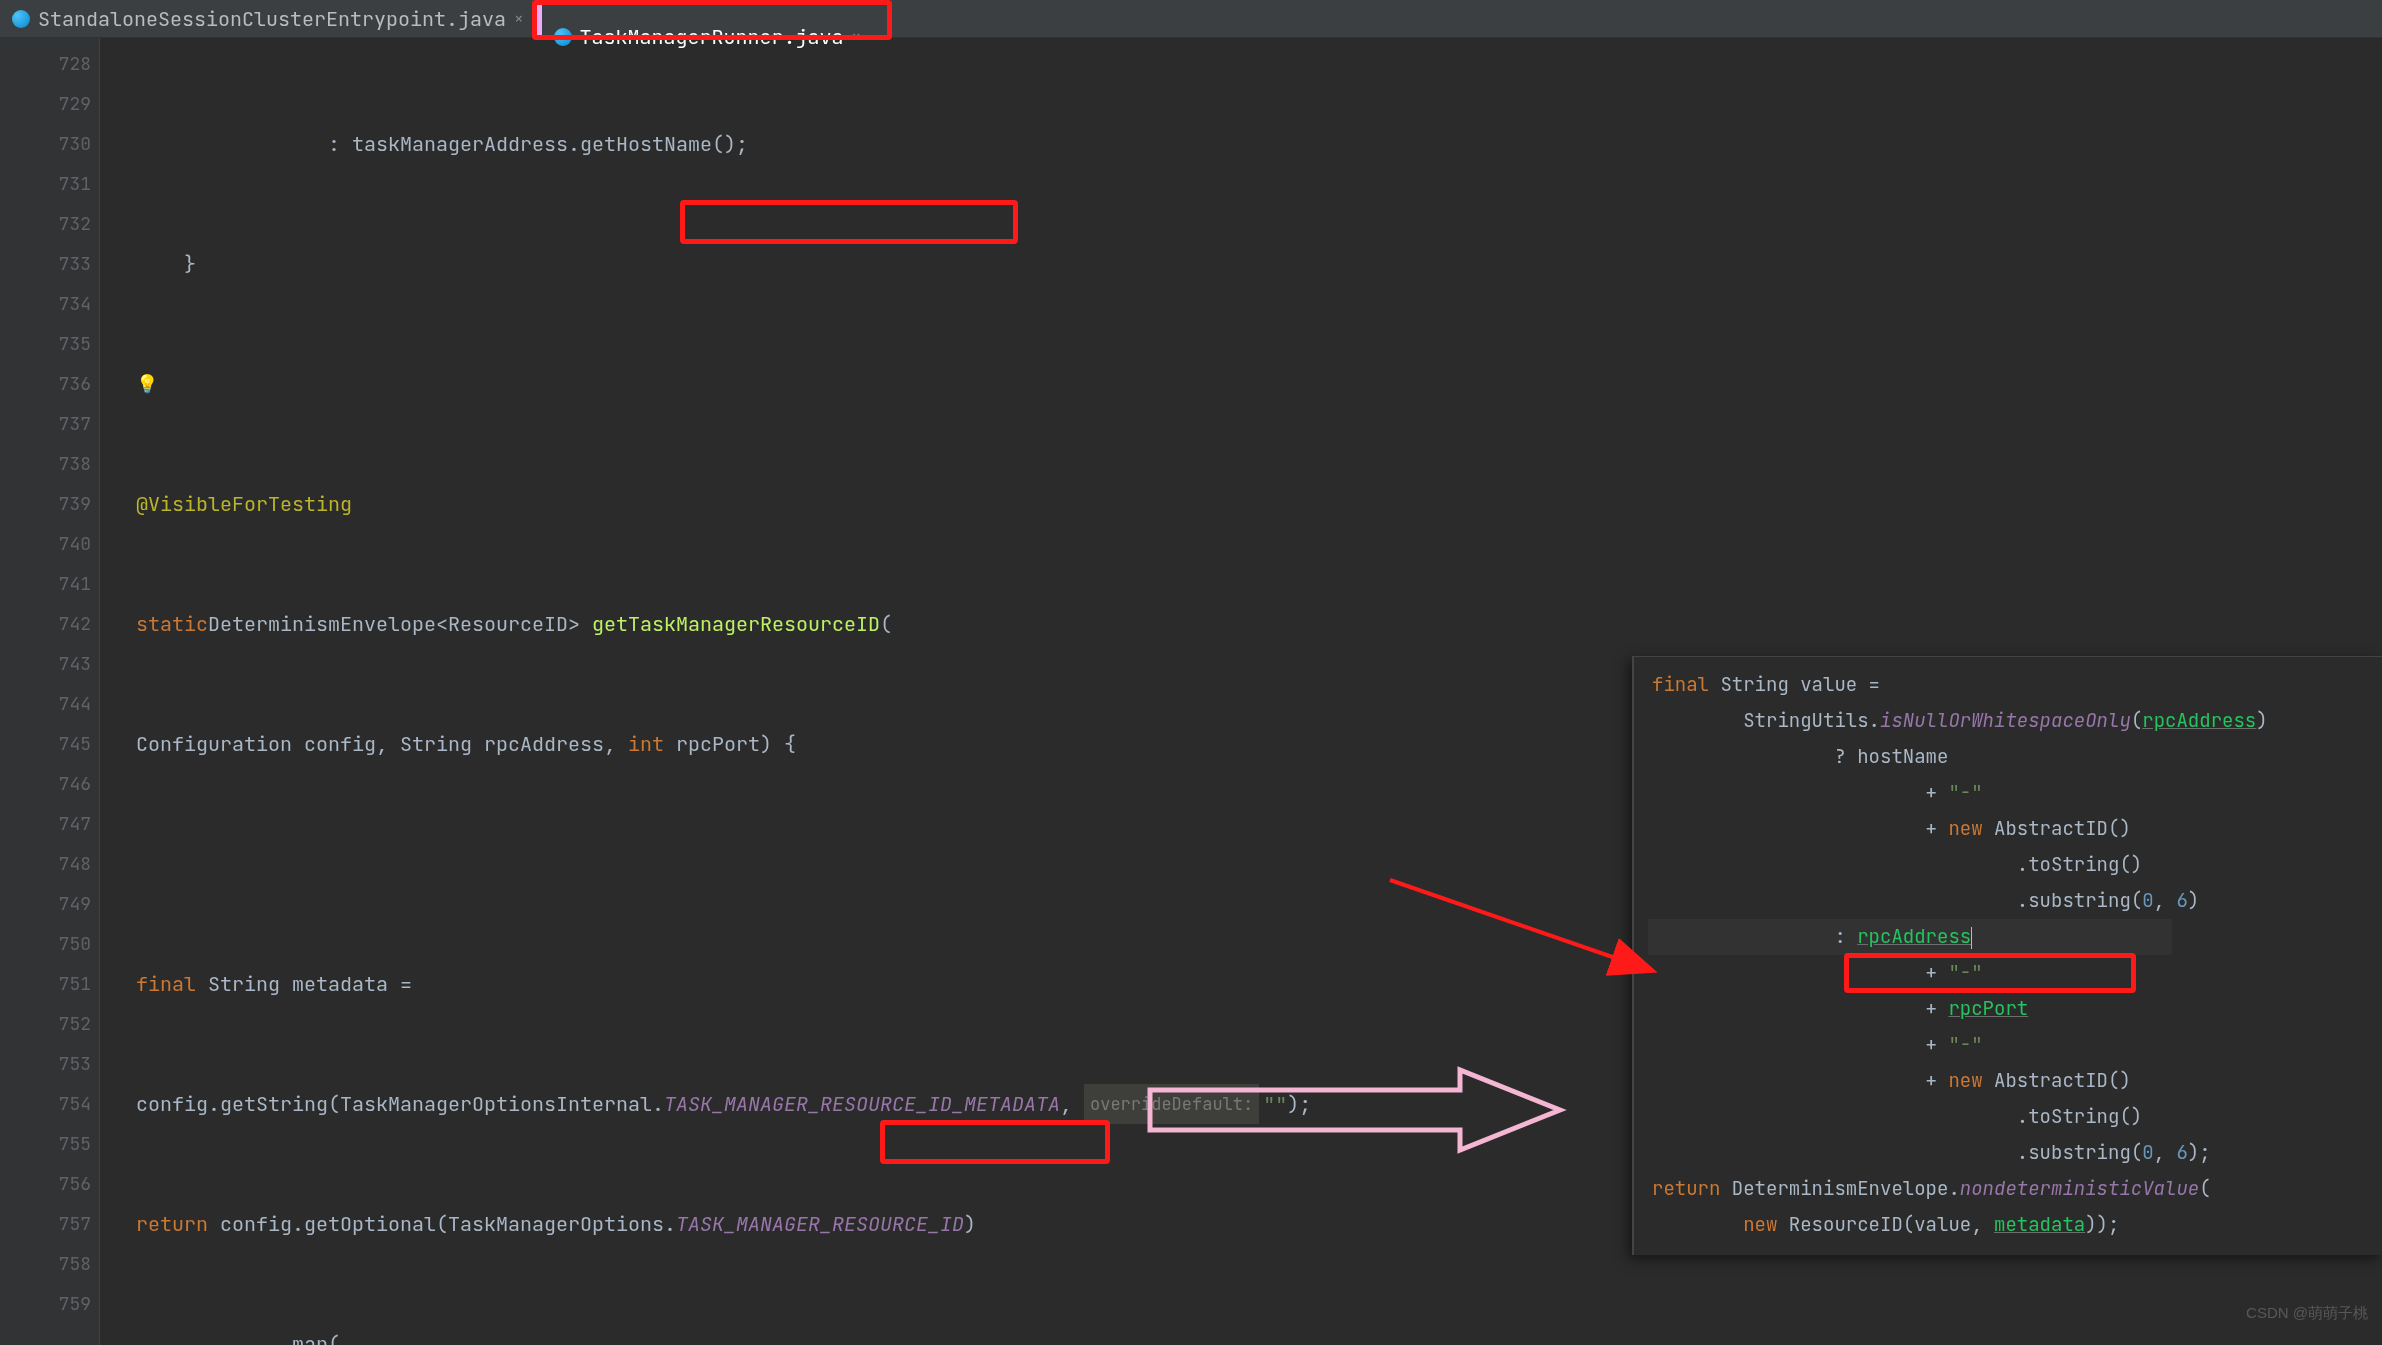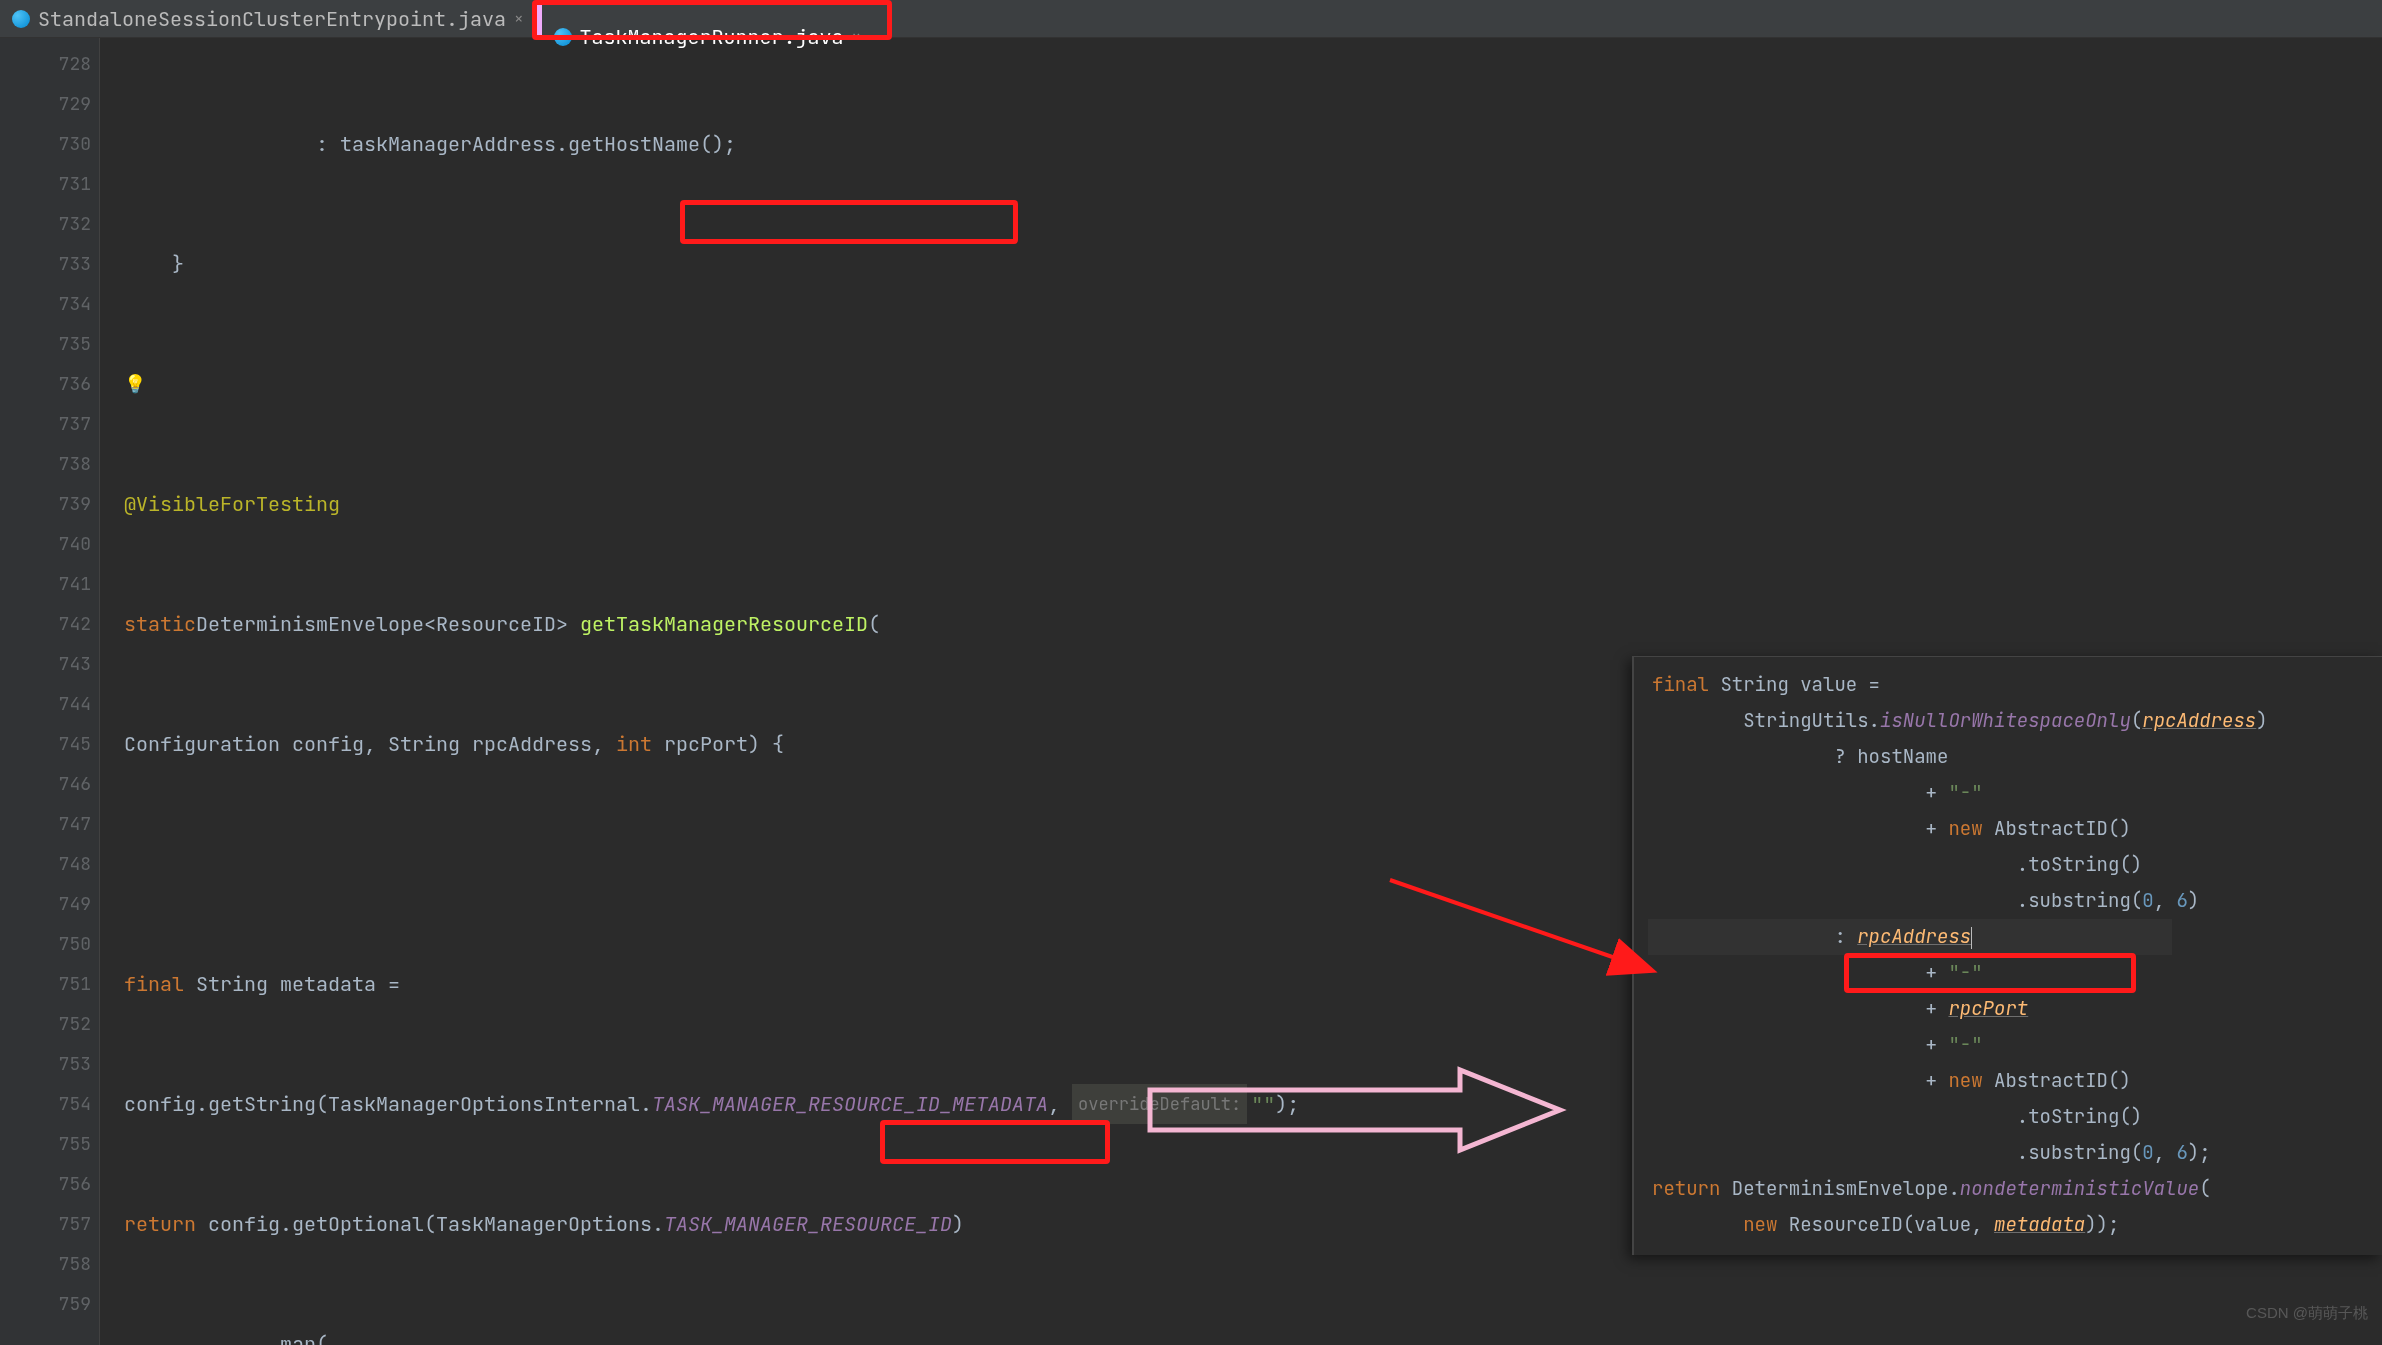--- a/index.html
+++ b/index.html
@@ -37,20 +37,21 @@
   .tab .close { color: #888; font-size: 16px; }
   .tab .icon {
     width: 18px; height: 18px; border-radius: 50%;
     background: radial-gradient(circle at 30% 30%, #4fc3f7, #0288d1);
     display: inline-block;
   }
   .editor-wrap {
     display: flex;
     height: calc(100% - 38px);
     position: relative;
+    gap: 12px;
   }
   .gutter {
     width: 100px;
     background: #313335;
     color: #606366;
     text-align: right;
     padding: 6px 8px 6px 0;
     font-size: 18px;
     line-height: 40px;
     user-select: none;
@@ -64,21 +65,21 @@
     white-space: pre;
     position: relative;
   }
   .row { height: 40px; display: flex; align-items: center; }
   .kw { color: #cc7832; }
   .ann { color: #bbb529; }
   .str { color: #6a8759; }
   .num { color: #6897bb; }
   .fld { color: #9876aa; font-style: italic; }
   .meth { color: #bef264; }
-  .param { color: #fdba74; text-decoration: underline; text-decoration-color: #6e6e6e; font-style: italic; }
+  .param { color: #22c55e; text-decoration: underline; text-decoration-color: #6e6e6e; }
   .hint {
     background: #3e3f3b;
     color: #787878;
     padding: 0 6px;
     border-radius: 0;
     font-size: 17px;
     margin-right: 4px;
   }
   .bulb {
     color: #ffcc00;

